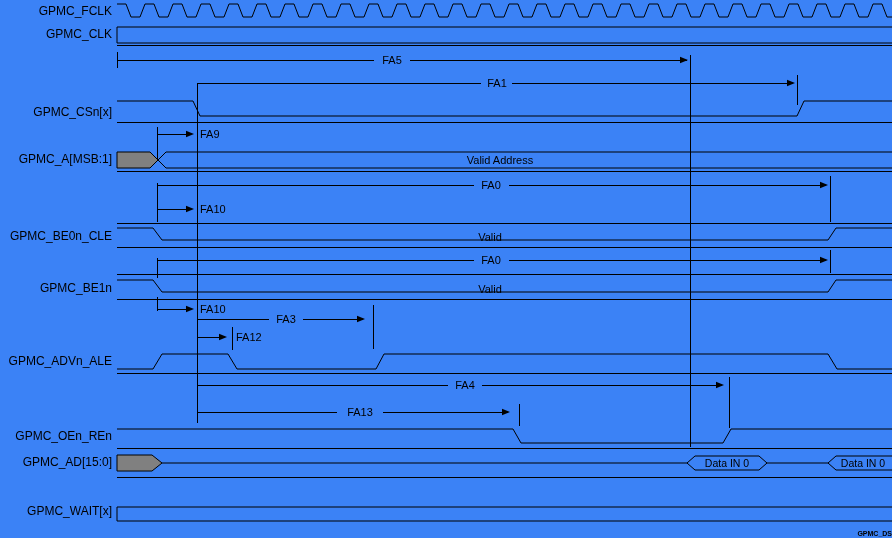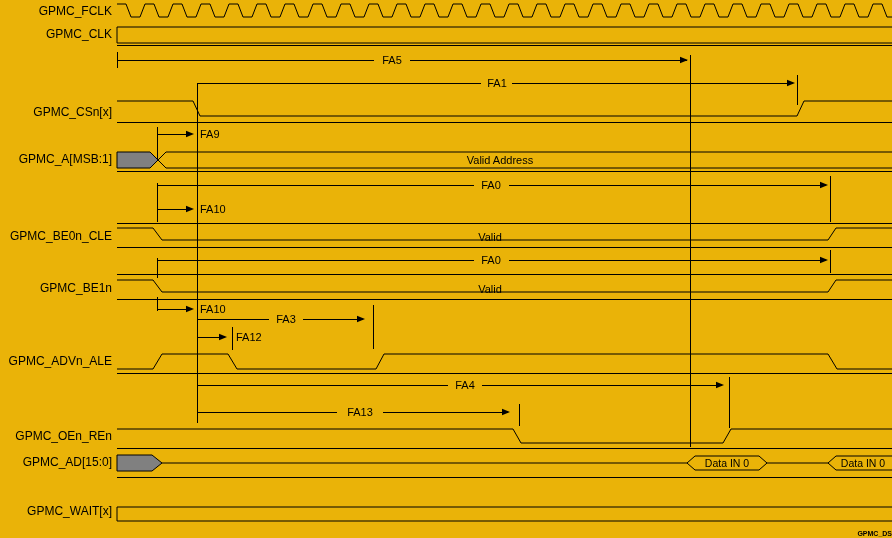--- a/index.html
+++ b/index.html
@@ -1,19 +1,19 @@
 <!DOCTYPE html>
 <html><head>
 <meta charset="utf-8">
 <style>
   html,body{margin:0;padding:0;background:#ffffff;}
   .stage{
     position:relative;
     width:892px;height:538px;
-    background:#eab308;
+    background:#3b82f6;
     font-family:"Liberation Sans", sans-serif;
     overflow:hidden;
   }
   .sig-label{
     position:absolute;
     right:780px;            
     width:160px;
     text-align:right;
     font-size:12px;
     line-height:13px;

